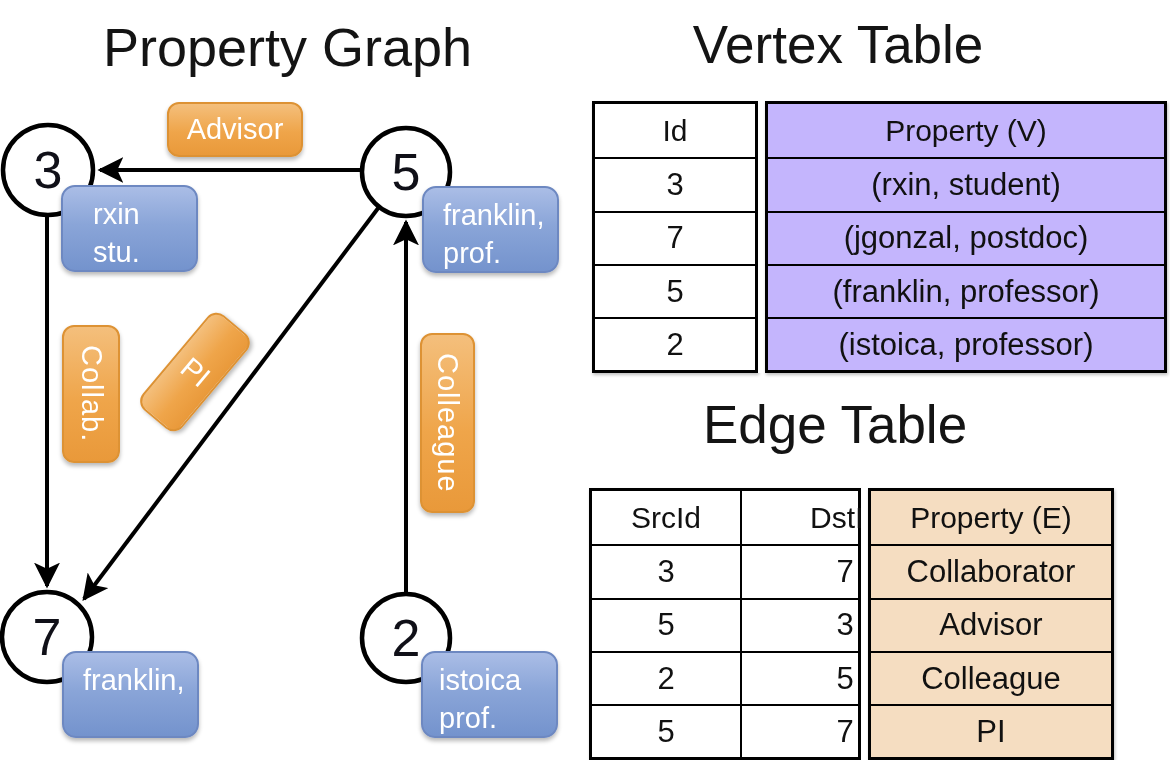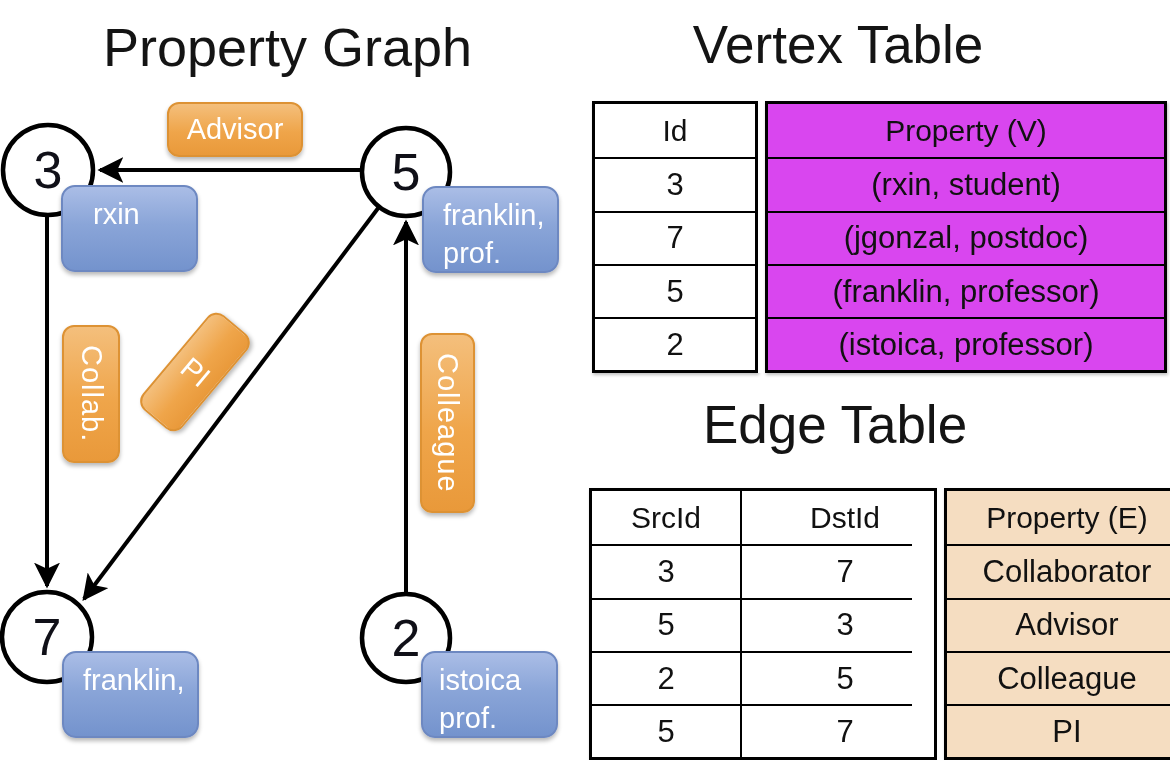--- a/index.html
+++ b/index.html
@@ -47,21 +47,21 @@
     border:3px solid #000;box-sizing:border-box;background:#fff;
     box-shadow:1px 2px 3px rgba(0,0,0,0.25);
   }
   .subtable .cell{
     height:53.3px;box-sizing:border-box;display:flex;align-items:center;
     justify-content:center;font-size:31px;border-top:2.5px solid #000;
     white-space:nowrap;
   }
   .subtable .cell.header{font-weight:normal;font-size:30px;border-top:none;}
   .gapcol{width:7px;background:#ffffff;}
-  .bluefill .cell{background:#d946ef;}
+  .bluefill .cell{background:#c4b5fd;}
   .tanfill  .cell{background:#f5ddc1;}
   .twocol{display:grid;grid-template-columns:148px 172px;}
   .twocol .cell.dst{border-left:2.5px solid #000;padding-left:36px;}
 </style>
 </head>
 <body>
 
 <div id="stage">
 
   <div class="abs big-title" style="left:10px;top:16px;width:555px;">Property Graph</div>
@@ -86,20 +86,21 @@
     <line x1="406" y1="594" x2="406" y2="222" stroke="#000" stroke-width="4" marker-end="url(#arrow)"></line>
   </svg>
 
   <div class="abs node-digit" style="left:13px;top:135px;">3</div>
   <div class="abs node-digit" style="left:371px;top:137px;">5</div>
   <div class="abs node-digit" style="left:12px;top:602px;">7</div>
   <div class="abs node-digit" style="left:371px;top:603px;">2</div>
 
   <div class="abs vprop" style="left:61px;top:185px;padding-left:30px;">
     <div>rxin</div>
+    <div>stu.</div>
   </div>
   <div class="abs vprop" style="left:422px;top:186px;">
     <div>franklin,</div>
     <div>prof.</div>
   </div>
   <div class="abs vprop" style="left:62px;top:651px;">
     <div>franklin,</div>
   </div>
   <div class="abs vprop" style="left:421px;top:651px;padding-left:16px;">
     <div>istoica</div>
@@ -141,21 +142,21 @@
     <div class="cell">(jgonzal, postdoc)</div>
 
     <div class="cell">(franklin, professor)</div>
 
     <div class="cell">(istoica, professor)</div>
   </div>
     </div>
   </div>
 
   <div class="abs split-table" style="left:589px;top:488px;">
-    <div class="subtable" style="width:348px;">
+    <div class="subtable" style="width:272px;">
       <div class="twocol">
         <div class="cell header">SrcId</div>
         <div class="cell header dst">DstId</div>
       </div>
       <div>
     <div class="twocol">
       <div class="cell">3</div>
       <div class="cell dst">7</div>
     </div>
 

